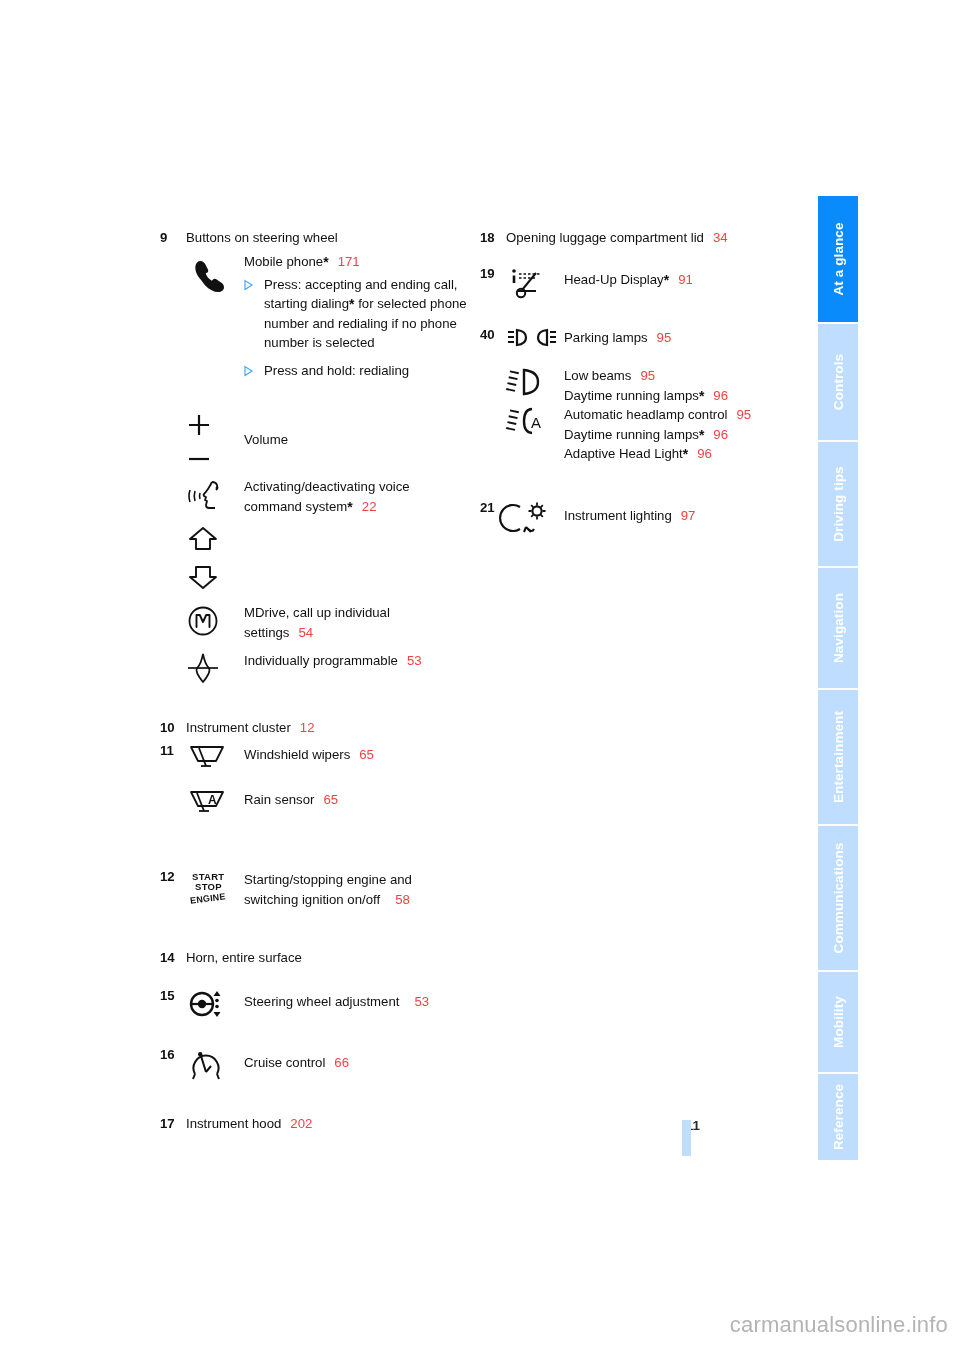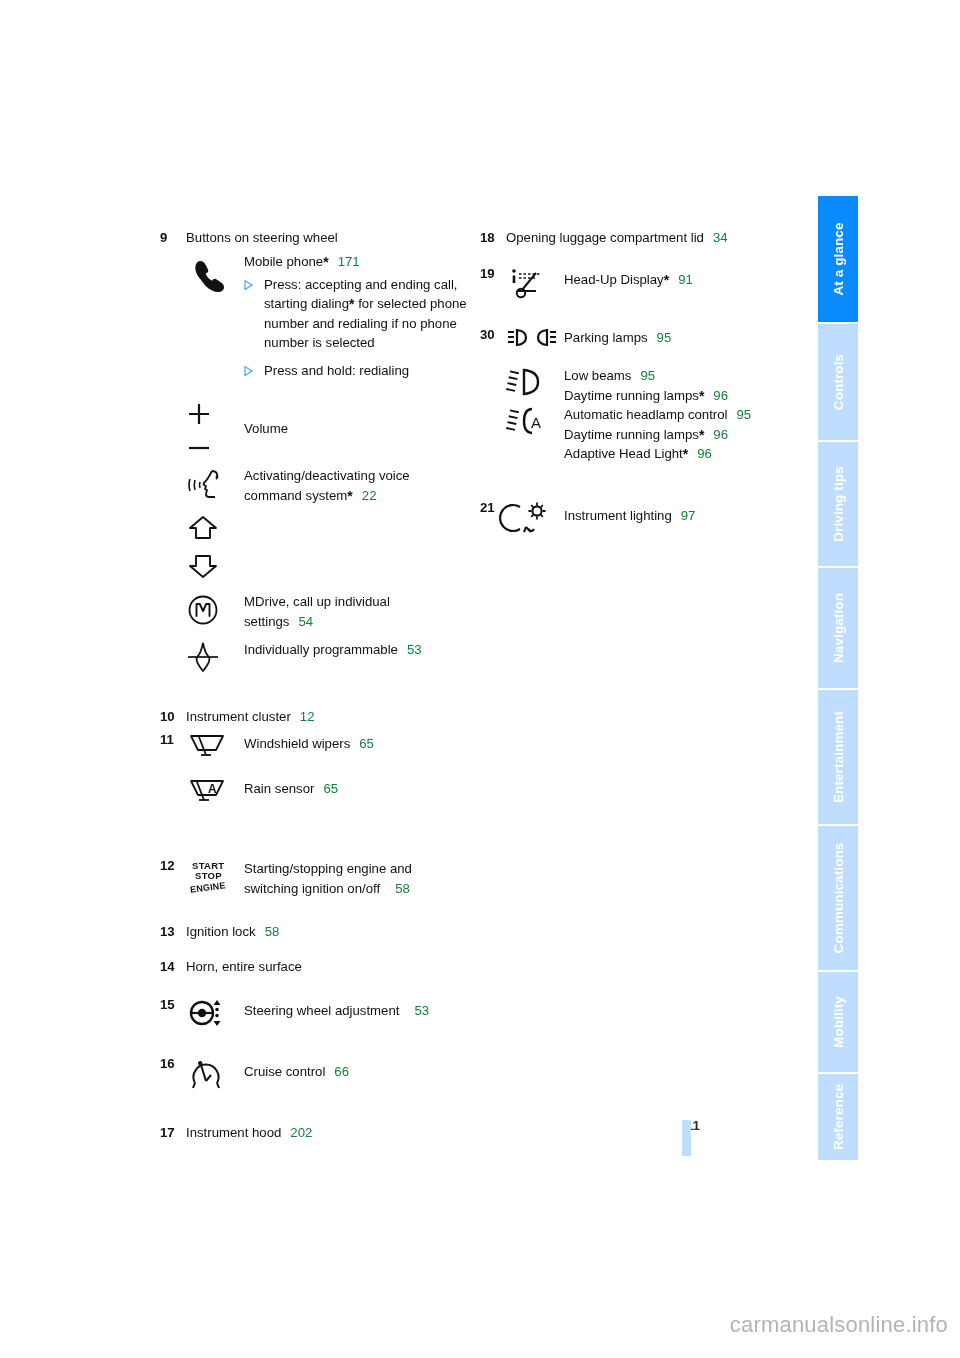--- a/index.html
+++ b/index.html
@@ -86,41 +86,41 @@
     justify-content: flex-start;
     padding-top: 1px;
   }
   .txt {
     flex: 1 1 auto;
     font-size: 13.2px;
     line-height: 19.5px;
     color: #111;
   }
   .pg {
-    color: #15803d;
+    color: #ef4444;
     white-space: nowrap;
   }
   .ast {
     font-weight: bold;
     font-size: 14px;
     line-height: 0;
     position: relative;
     top: 1px;
   }
   .sp { display: inline-block; width: 6px; }
   .sp-wide { display: inline-block; width: 9px; }
 
   
   .bullets { margin-top: 3px; }
   .bullet {
     display: flex;
     align-items: flex-start;
     margin-bottom: 8px;
   }
-  .bullet:last-child { margin-bottom: 4px; }
+  .bullet:last-child { margin-bottom: 15px; }
   .tri {
     flex: 0 0 20px;
     width: 20px;
     padding-top: 5px;
   }
   .tri svg { display: block; }
   .bullet-txt {
     flex: 1 1 auto;
     font-size: 13.2px;
     line-height: 19.5px;
@@ -378,26 +378,20 @@
         </svg>
       </div>
       <div class="txt" style="padding-top:3px">
         <span>Starting/stopping engine and</span><br>
         <span>switching ignition on/off</span><span class="sp-wide"></span><span class="sp"></span><span class="pg">58</span>
       </div>
     </div>
 
     <div class="gap-l"></div>
 
-    <div class="row">
-      <div class="num">13</div>
-      <div class="txt">
-        <span>Ignition lock</span><span class="sp-wide"></span><span class="pg">58</span>
-      </div>
-    </div>
 
     <div class="row" style="margin-top:15px">
       <div class="num">14</div>
       <div class="txt">Horn, entire surface</div>
     </div>
 
     <div class="row" style="margin-top:18px">
       <div class="num">15</div>
       <div class="icon-cell">
         <svg width="44" height="34" viewBox="0 0 44 34" aria-hidden="true">
@@ -470,21 +464,21 @@
         </svg>
       </div>
       <div class="txt" style="padding-top:6px">
         <span>Head-Up Display</span><span class="ast">*</span><span class="sp-wide"></span><span class="pg">91</span>
       </div>
     </div>
 
     <div class="gap-l"></div>
 
     <div class="row">
-      <div class="num">30</div>
+      <div class="num">40</div>
       <div class="icon-cell">
         <svg width="52" height="24" viewBox="0 0 52 24" aria-hidden="true">
           <path d="M2 6 h6 M2 11 h6 M2 16 h6" stroke="#111" stroke-width="1.9"></path>
           <path d="M11 4 v15 q9 -1 9 -7.5 Q20 5 11 4 Z" fill="none" stroke="#111" stroke-width="2.2"></path>
           <path d="M41 4 v15 q-9 -1 -9 -7.5 Q32 5 41 4 Z" fill="none" stroke="#111" stroke-width="2.2"></path>
           <path d="M44 6 h6 M44 11 h6 M44 16 h6" stroke="#111" stroke-width="1.9"></path>
         </svg>
       </div>
       <div class="txt" style="padding-top:3px">
         <span>Parking lamps</span><span class="sp-wide"></span><span class="pg">95</span>

